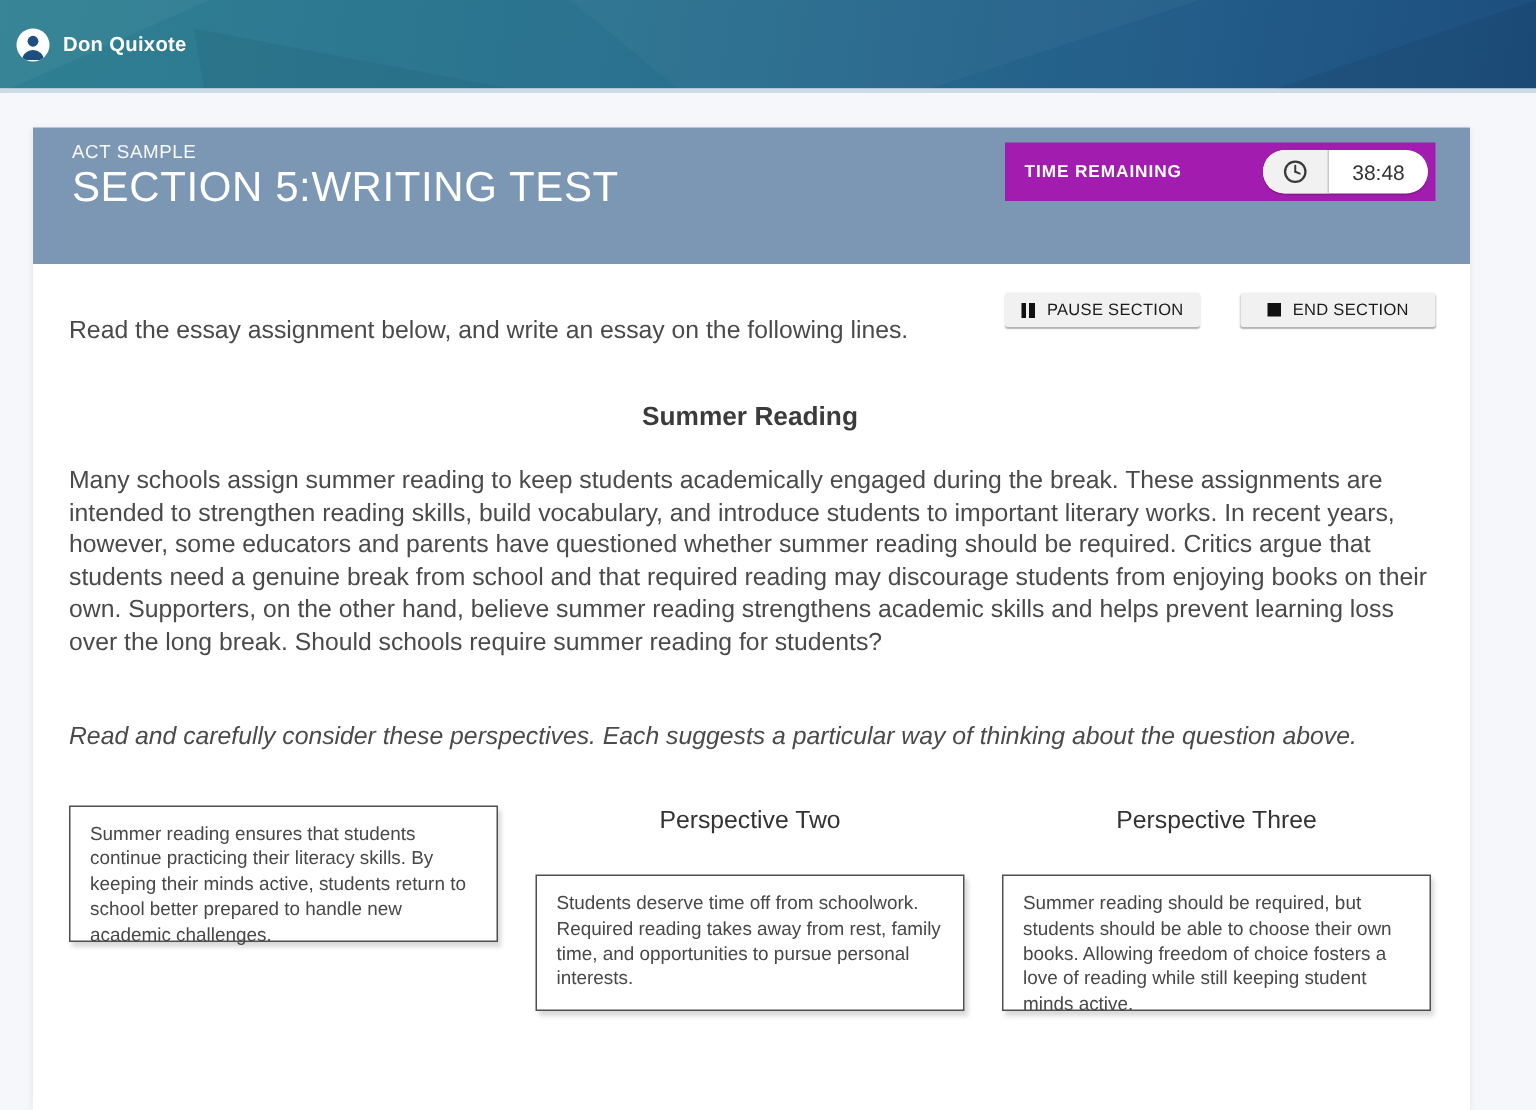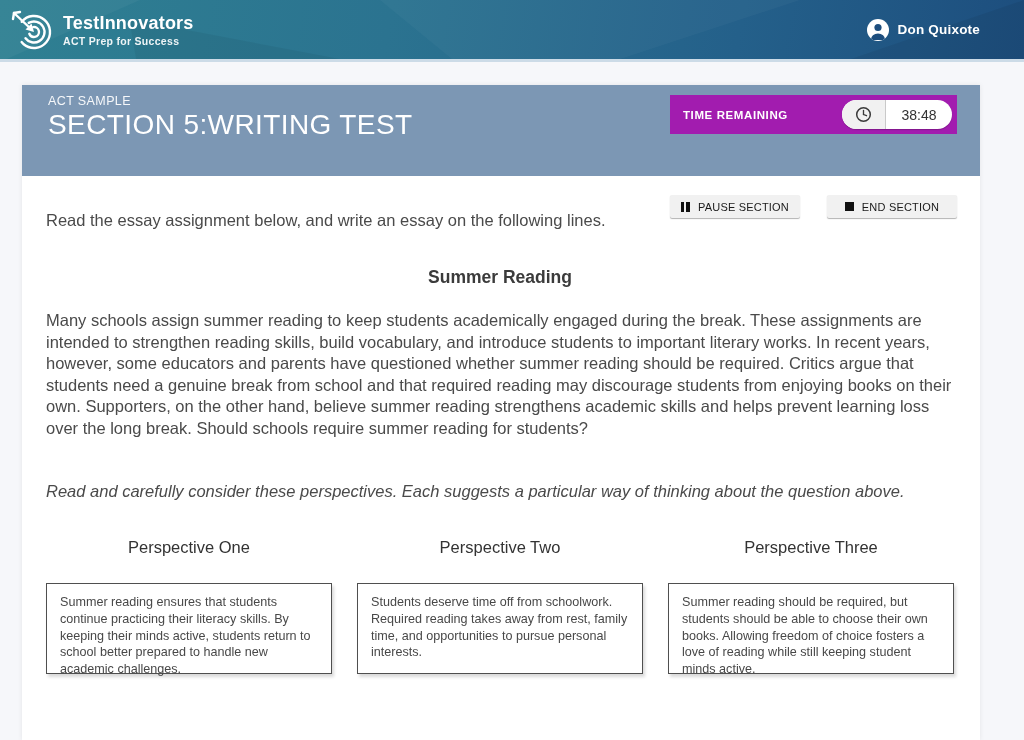--- a/index.html
+++ b/index.html
@@ -93,39 +93,20 @@
 </style>
 </head>
 <body>
 
 <header class="top-header">
   <span class="facet f1"></span>
   <span class="facet f2"></span>
   <span class="facet f3"></span>
   <span class="facet f4"></span>
 
-  <div class="brand">
-    <svg width="44" height="44" viewBox="0 0 44 44">
-      <g fill="none" stroke="#ffffff" stroke-width="2.4" stroke-linecap="round">
-        <circle cx="24" cy="24" r="16" stroke-dasharray="78 22" transform="rotate(-140 24 24)"></circle>
-        <circle cx="24" cy="24" r="10.5" stroke-dasharray="48 18" transform="rotate(-120 24 24)"></circle>
-        <circle cx="24" cy="24" r="5" stroke-dasharray="22 9" transform="rotate(-100 24 24)"></circle>
-      </g>
-      <g stroke="#ffffff" stroke-width="2.4" stroke-linecap="round">
-        <line x1="4" y1="5" x2="22" y2="22"></line>
-        <line x1="4" y1="5" x2="3" y2="11"></line>
-        <line x1="4" y1="5" x2="10" y2="4"></line>
-      </g>
-      <polygon points="24,24 15.5,21.5 21.5,15.5" fill="#ffffff"></polygon>
-    </svg>
-    <div class="brand-text">
-      <div class="brand-name">TestInnovators</div>
-      <div class="brand-tagline">ACT Prep for Success</div>
-    </div>
-  </div>
 
   <div class="user-menu">
     <svg width="24" height="24" viewBox="0 0 24 24">
       <defs>
           <clipPath id="avclip">
             <circle cx="12" cy="12" r="11"></circle>
           </clipPath>
         </defs>
       <circle cx="12" cy="12" r="11" fill="#ffffff"></circle>
       <g clip-path="url(#avclip)" fill="#1d4e7e">
@@ -174,21 +155,20 @@
   </div>
 
   <div class="content">
     <p class="instr">Read the essay assignment below, and write an essay on the following lines.</p>
     <h2 class="essay-title">Summer Reading</h2>
     <p class="prompt">Many schools assign summer reading to keep students academically engaged during the break. These assignments are intended to strengthen reading skills, build vocabulary, and introduce students to important literary works. In recent years, however, some educators and parents have questioned whether summer reading should be required. Critics argue that students need a genuine break from school and that required reading may discourage students from enjoying books on their own. Supporters, on the other hand, believe summer reading strengthens academic skills and helps prevent learning loss over the long break. Should schools require summer reading for students?</p>
     <p class="persp-intro">Read and carefully consider these perspectives. Each suggests a particular way of thinking about the question above.</p>
 
     <div class="persp-row">
       <div class="persp-col">
-        <div class="persp-title">Perspective One</div>
         <div class="persp-box">Summer reading ensures that students continue practicing their literacy skills. By keeping their minds active, students return to school better prepared to handle new academic challenges.</div>
       </div>
       <div class="persp-col">
         <div class="persp-title">Perspective Two</div>
         <div class="persp-box">Students deserve time off from schoolwork. Required reading takes away from rest, family time, and opportunities to pursue personal interests.</div>
       </div>
       <div class="persp-col">
         <div class="persp-title">Perspective Three</div>
         <div class="persp-box">Summer reading should be required, but students should be able to choose their own books. Allowing freedom of choice fosters a love of reading while still keeping student minds active.</div>
       </div>

